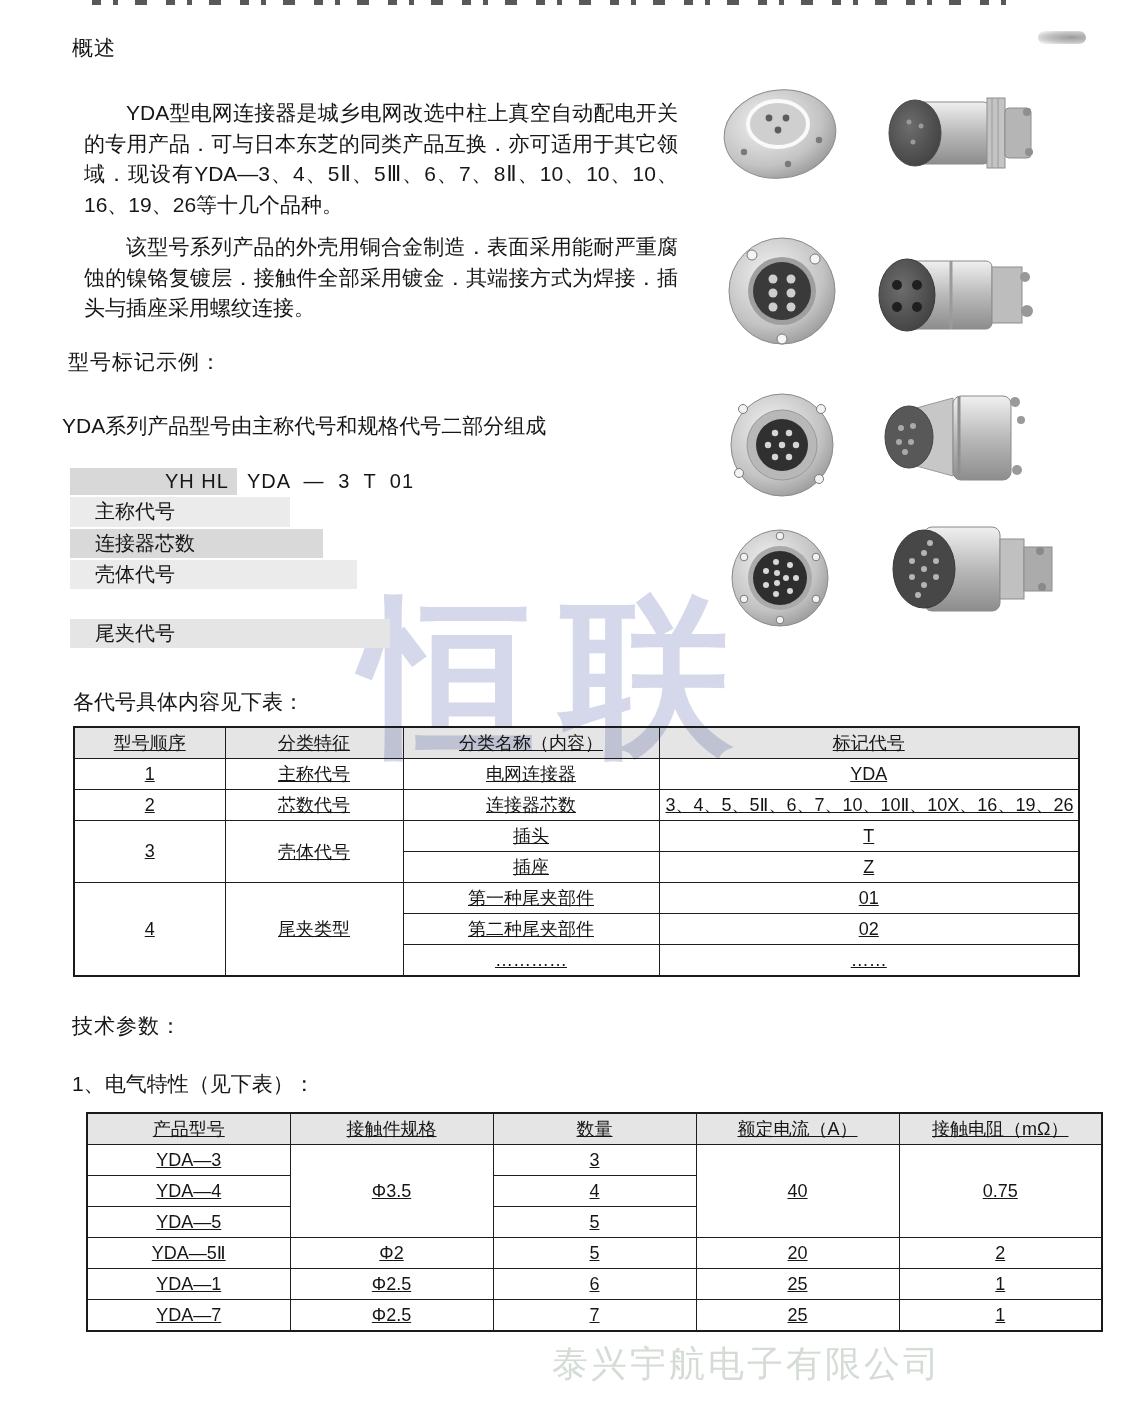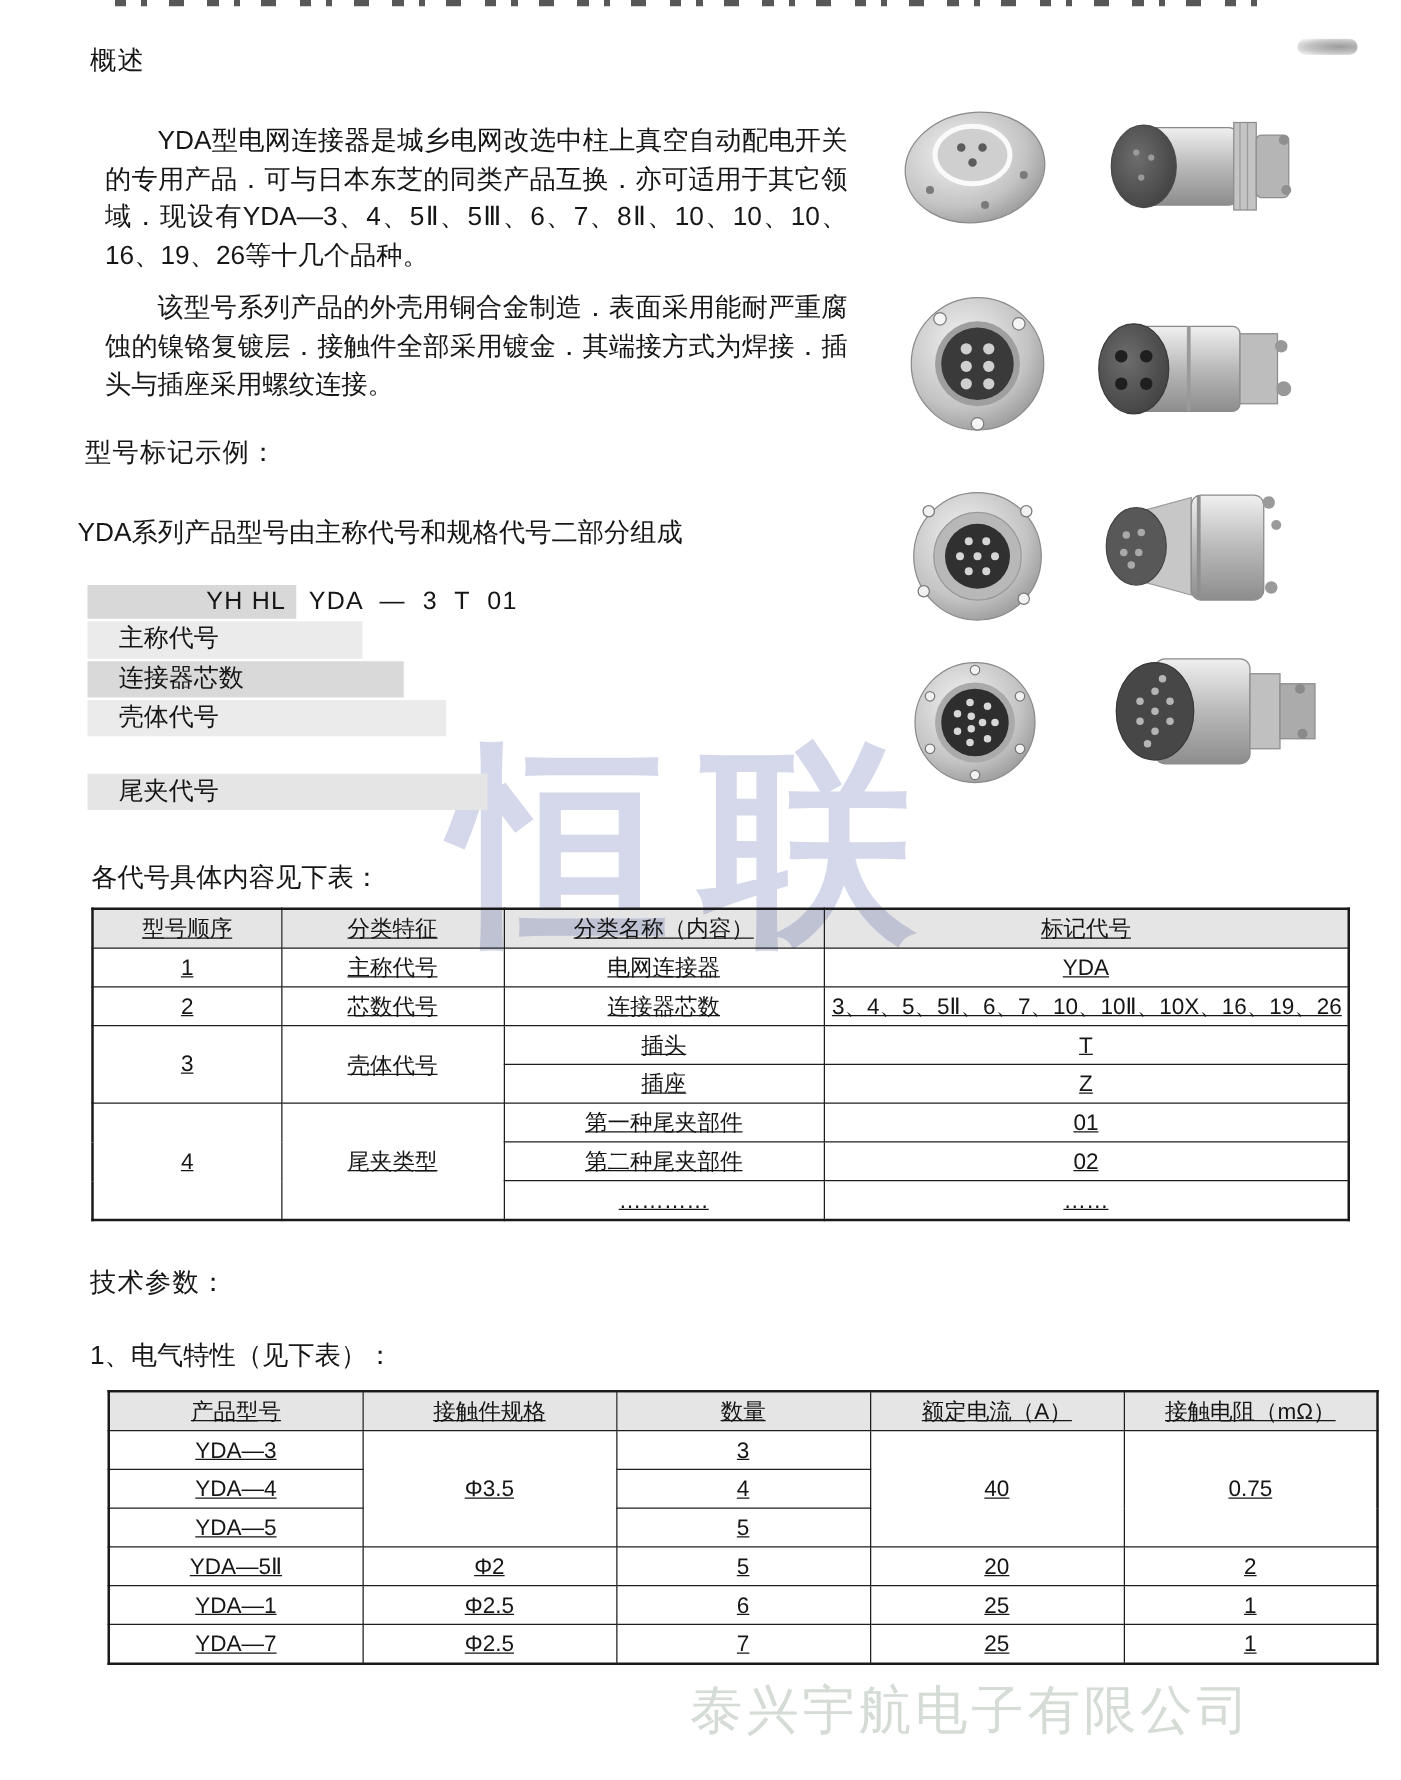--- a/index.html
+++ b/index.html
@@ -49,21 +49,21 @@
 
   
   .wm-center{
     left:363px;top:584px;z-index:0;
     font-family:Liberation Serif, serif;font-weight:bold;
     font-size:172px;line-height:1.1;letter-spacing:26px;color:#d5d8eb;white-space:nowrap;
   }
   .wm-footer{
     left:552px;top:1340px;z-index:0;
     font-family:"Liberation Serif","DejaVu Serif",serif;
-    font-size:42px;letter-spacing:3px;color:#d4dcd5;white-space:nowrap;
+    font-size:36px;letter-spacing:3px;color:#d4dcd5;white-space:nowrap;
   }
 
   
   .tbl{position:absolute;border-collapse:collapse;table-layout:fixed;z-index:1;background:transparent;}
   .tbl th,.tbl td{
     border:1.6px solid #1e1e1e;height:30px;padding:0 6px;
     font-size:18px;font-weight:normal;text-align:center;vertical-align:middle;
     overflow:hidden;white-space:nowrap;
   }
   .tbl th{background:rgba(0,0,0,0.10);}

